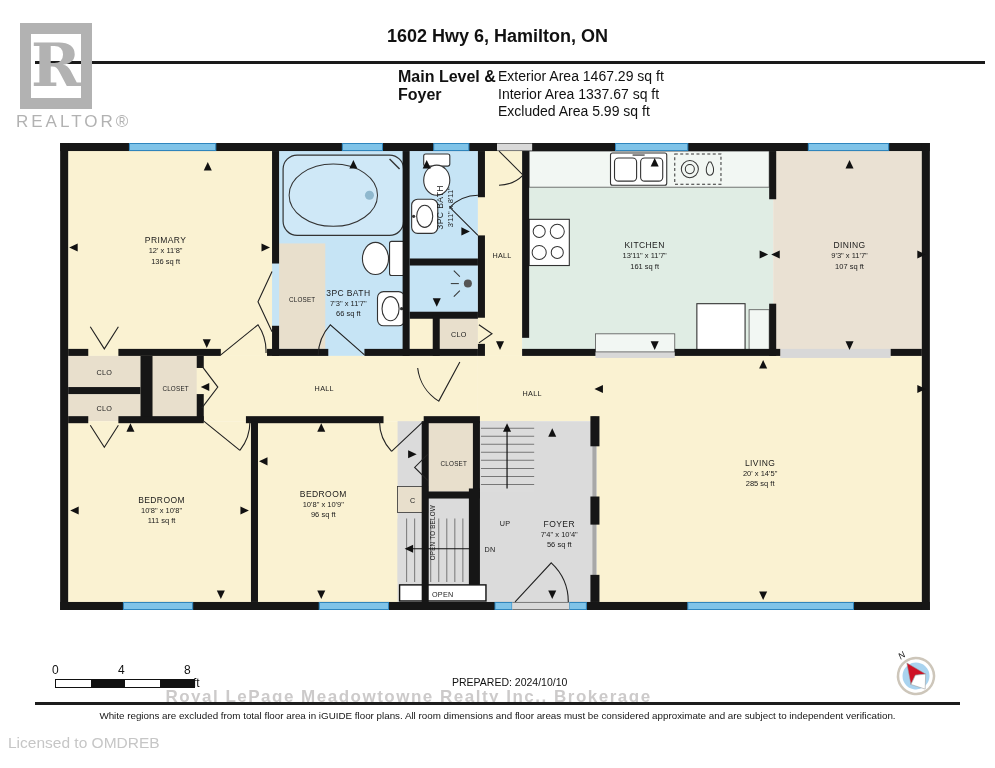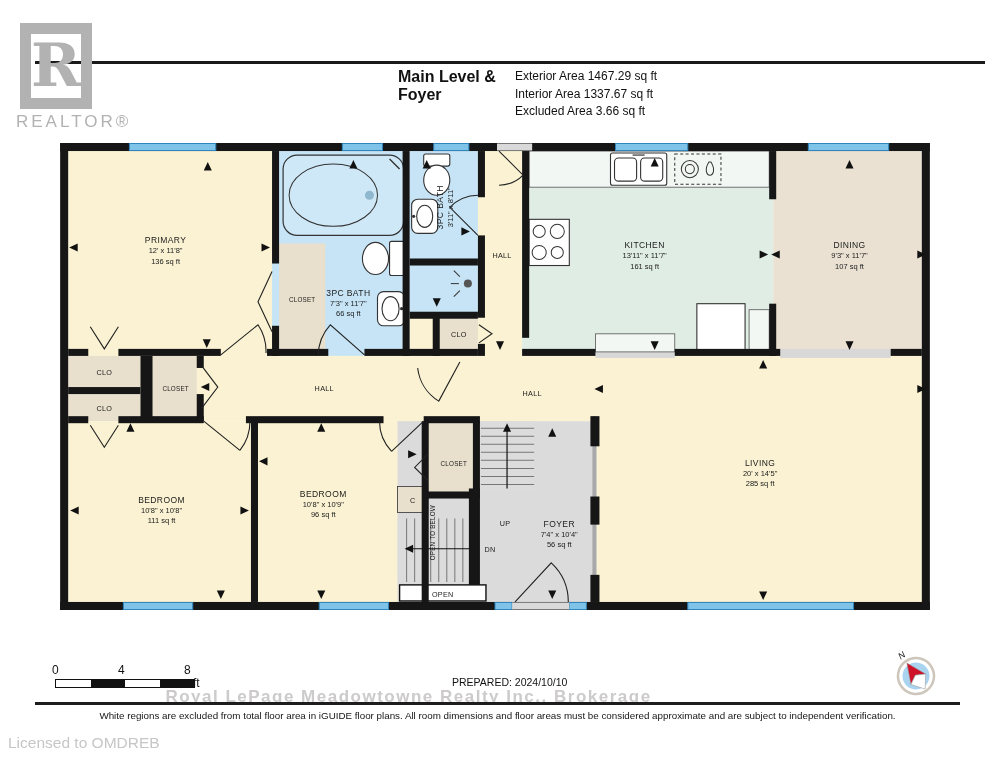--- a/index.html
+++ b/index.html
@@ -9,21 +9,21 @@
   
   .rule{position:absolute;left:35px;top:61px;width:950px;height:2.5px;background:#1a1a1a;}
   .logo-box{position:absolute;left:20px;top:23px;width:50px;height:64px;
             border:11px solid #b2b2b2;text-align:center;}
   .logo-r{font-family:"DejaVu Serif",serif;font-weight:bold;font-size:60px;line-height:62px;color:#b2b2b2;}
   .logo-word{position:absolute;left:16px;top:112px;font-size:17px;letter-spacing:3px;color:#b2b2b2;}
   .title{position:absolute;left:0;top:26px;width:995px;text-align:center;
          font-size:18px;font-weight:bold;}
   .subwrap{position:absolute;left:398px;top:68px;display:flex;}
   .sub-left{font-size:16px;font-weight:bold;width:100px;}
-  .sub-right{font-size:12px;margin-left:17px;line-height:17.5px;}
+  .sub-right{font-size:14px;margin-left:0;line-height:17.5px;}
   
   .scale{position:absolute;left:55px;top:663px;width:220px;height:34px;font-size:12px;}
   .scale .num{position:absolute;top:0;}
   .sbar{position:absolute;left:0;top:16px;width:138px;height:7px;border:1.3px solid #111;display:flex;}
   .sbar span{height:100%;}
   .prepared{position:absolute;left:452px;top:676px;font-size:10.5px;}
   
   .watermark{position:absolute;left:0;top:687px;width:817px;text-align:center;
              font-size:17px;font-weight:bold;letter-spacing:1.5px;color:#cccaca;}
   .footline{position:absolute;left:35px;top:702px;width:925px;height:2.6px;background:#1d1d1d;}
@@ -46,26 +46,27 @@
 </head>
 <body>
 
 <div class="page">
 
   <div class="rule"></div>
   <div class="logo-box">
     <div class="logo-r">R</div>
   </div>
   <div class="logo-word">REALTOR®</div>
+  <div class="title">1602 Hwy 6, Hamilton, ON</div>
   <div class="subwrap">
     <div class="sub-left">Main Level &amp; Foyer</div>
     <div class="sub-right">
       <div>Exterior Area 1467.29 sq ft</div>
       <div>Interior Area 1337.67 sq ft</div>
-      <div>Excluded Area 3.66 sq ft</div>
+      <div>Excluded Area 5.99 sq ft</div>
     </div>
   </div>
 
   <svg class="abs" style="left:60px;top:143px" width="870" height="467" viewBox="0 0 866 465">
     <defs>
       <polygon id="arr" points="-4,3.5 4,3.5 0,-5" fill="#111"></polygon>
     </defs>
 
     <rect x="8" y="8" width="210" height="204" fill="#FAF2D2"></rect>
     <rect x="211" y="8" width="137" height="204" fill="#C6E4F5"></rect>

